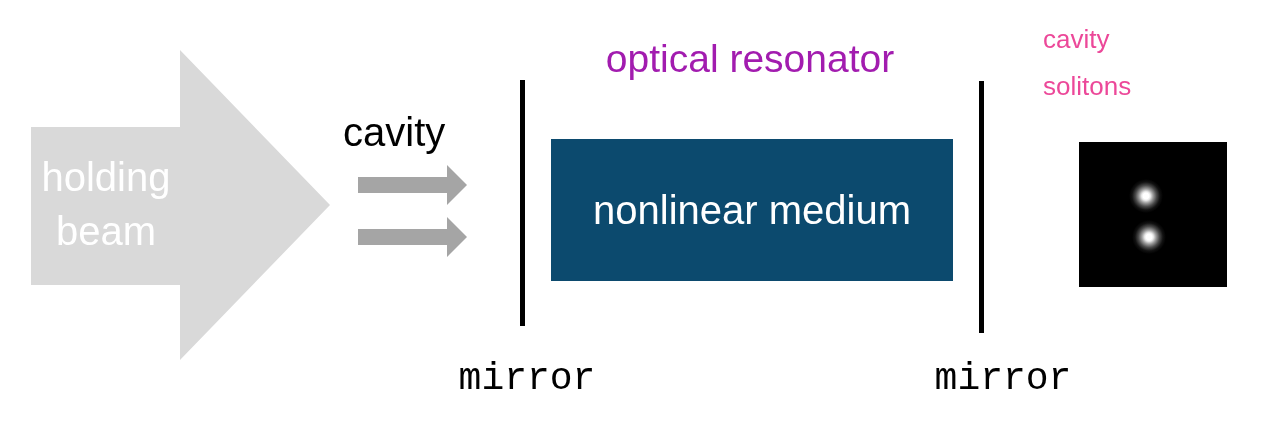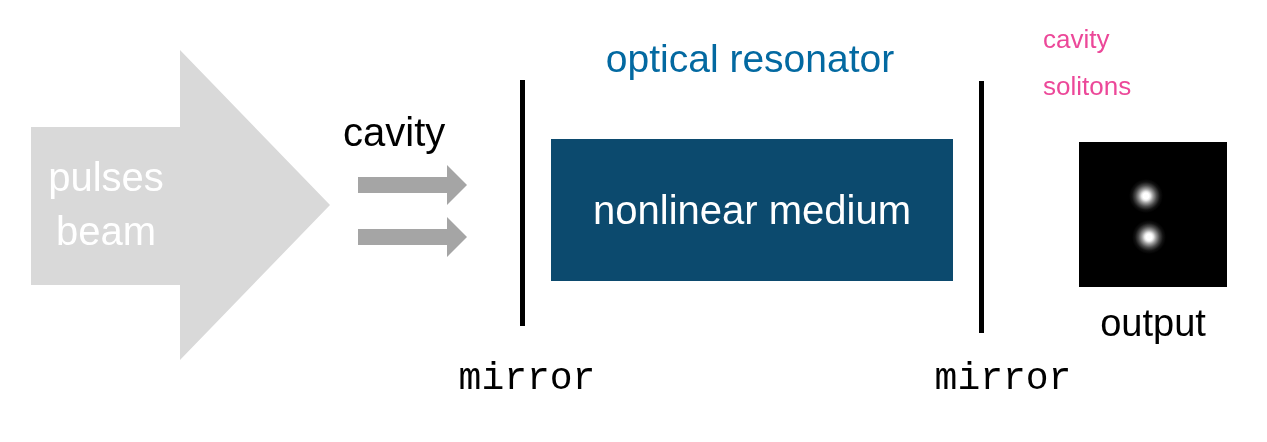--- a/index.html
+++ b/index.html
@@ -106,21 +106,21 @@
 
   
   .resonator-label {
     position: absolute;
     left: 530px;
     top: 36px;
     width: 440px;
     text-align: center;
     font-size: 39px;
     line-height: 46px;
-    color: #0369a1;
+    color: #a21caf;
     white-space: nowrap;
   }
 
   
   .solitons-label {
     position: absolute;
     left: 1043px;
     top: 16px;
     width: 220px;
     text-align: left;
@@ -167,21 +167,21 @@
 </head>
 <body>
 
 <div id="stage">
 
   <div class="holding-beam-arrow">
     <svg width="340" height="442" viewBox="0 0 340 442" xmlns="http://www.w3.org/2000/svg">
       <polygon points="31,127 180,127 180,50 330,205 180,360 180,285 31,285" fill="#d9d9d9"></polygon>
     </svg>
   </div>
-  <div class="holding-beam-label">pulses
+  <div class="holding-beam-label">holding
 beam</div>
 
   <div class="pulses-label">cavity</div>
 
   <div class="pulse-arrows">
     <svg width="130" height="100" viewBox="0 0 130 100" xmlns="http://www.w3.org/2000/svg">
 
       <polygon points="8,17 97,17 97,5 117,25 97,45 97,33 8,33" fill="#a5a5a5"></polygon>
 
       <polygon points="8,69 97,69 97,57 117,77 97,97 97,85 8,85" fill="#a5a5a5"></polygon>
@@ -201,15 +201,14 @@
   </div>
 
   <div class="solitons-label">cavity
 solitons</div>
 
   <div class="output-panel">
     <div class="soliton-spot" style="left:50px; top:37px;"></div>
     <div class="soliton-spot" style="left:53px; top:78px;"></div>
   </div>
 
-  <div class="output-caption">output</div>
 
 </div>
 
 </body></html>

